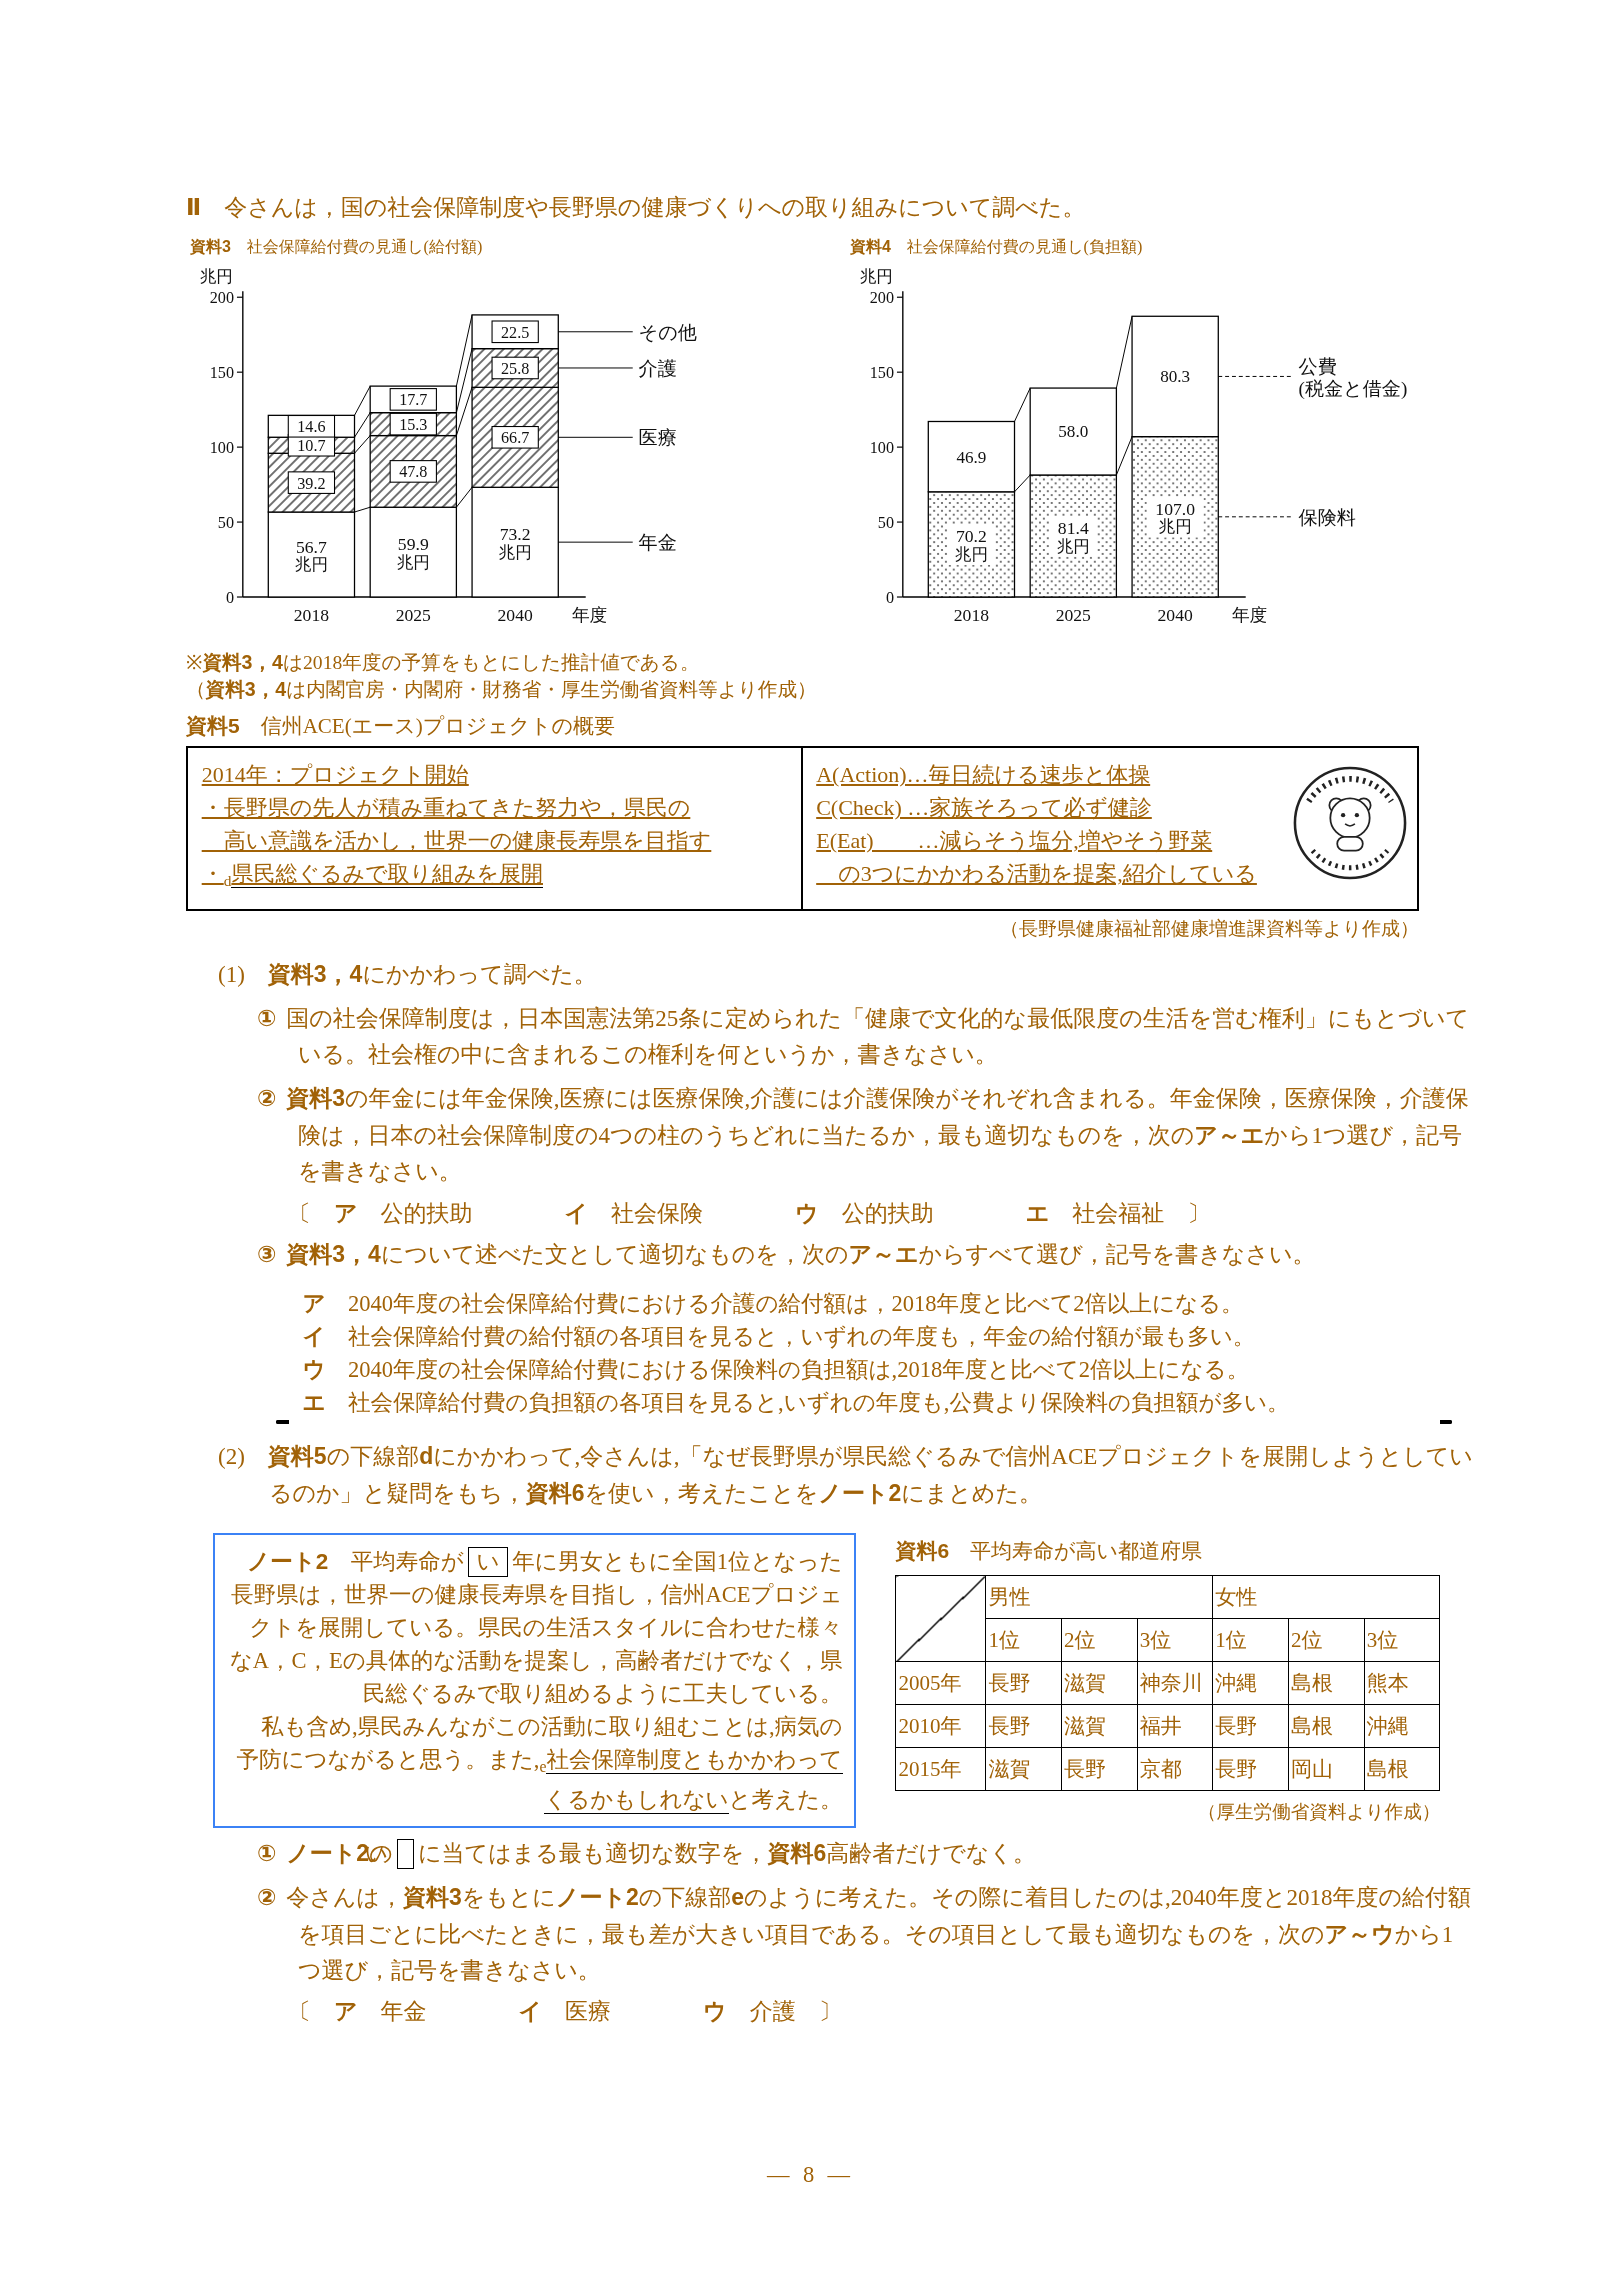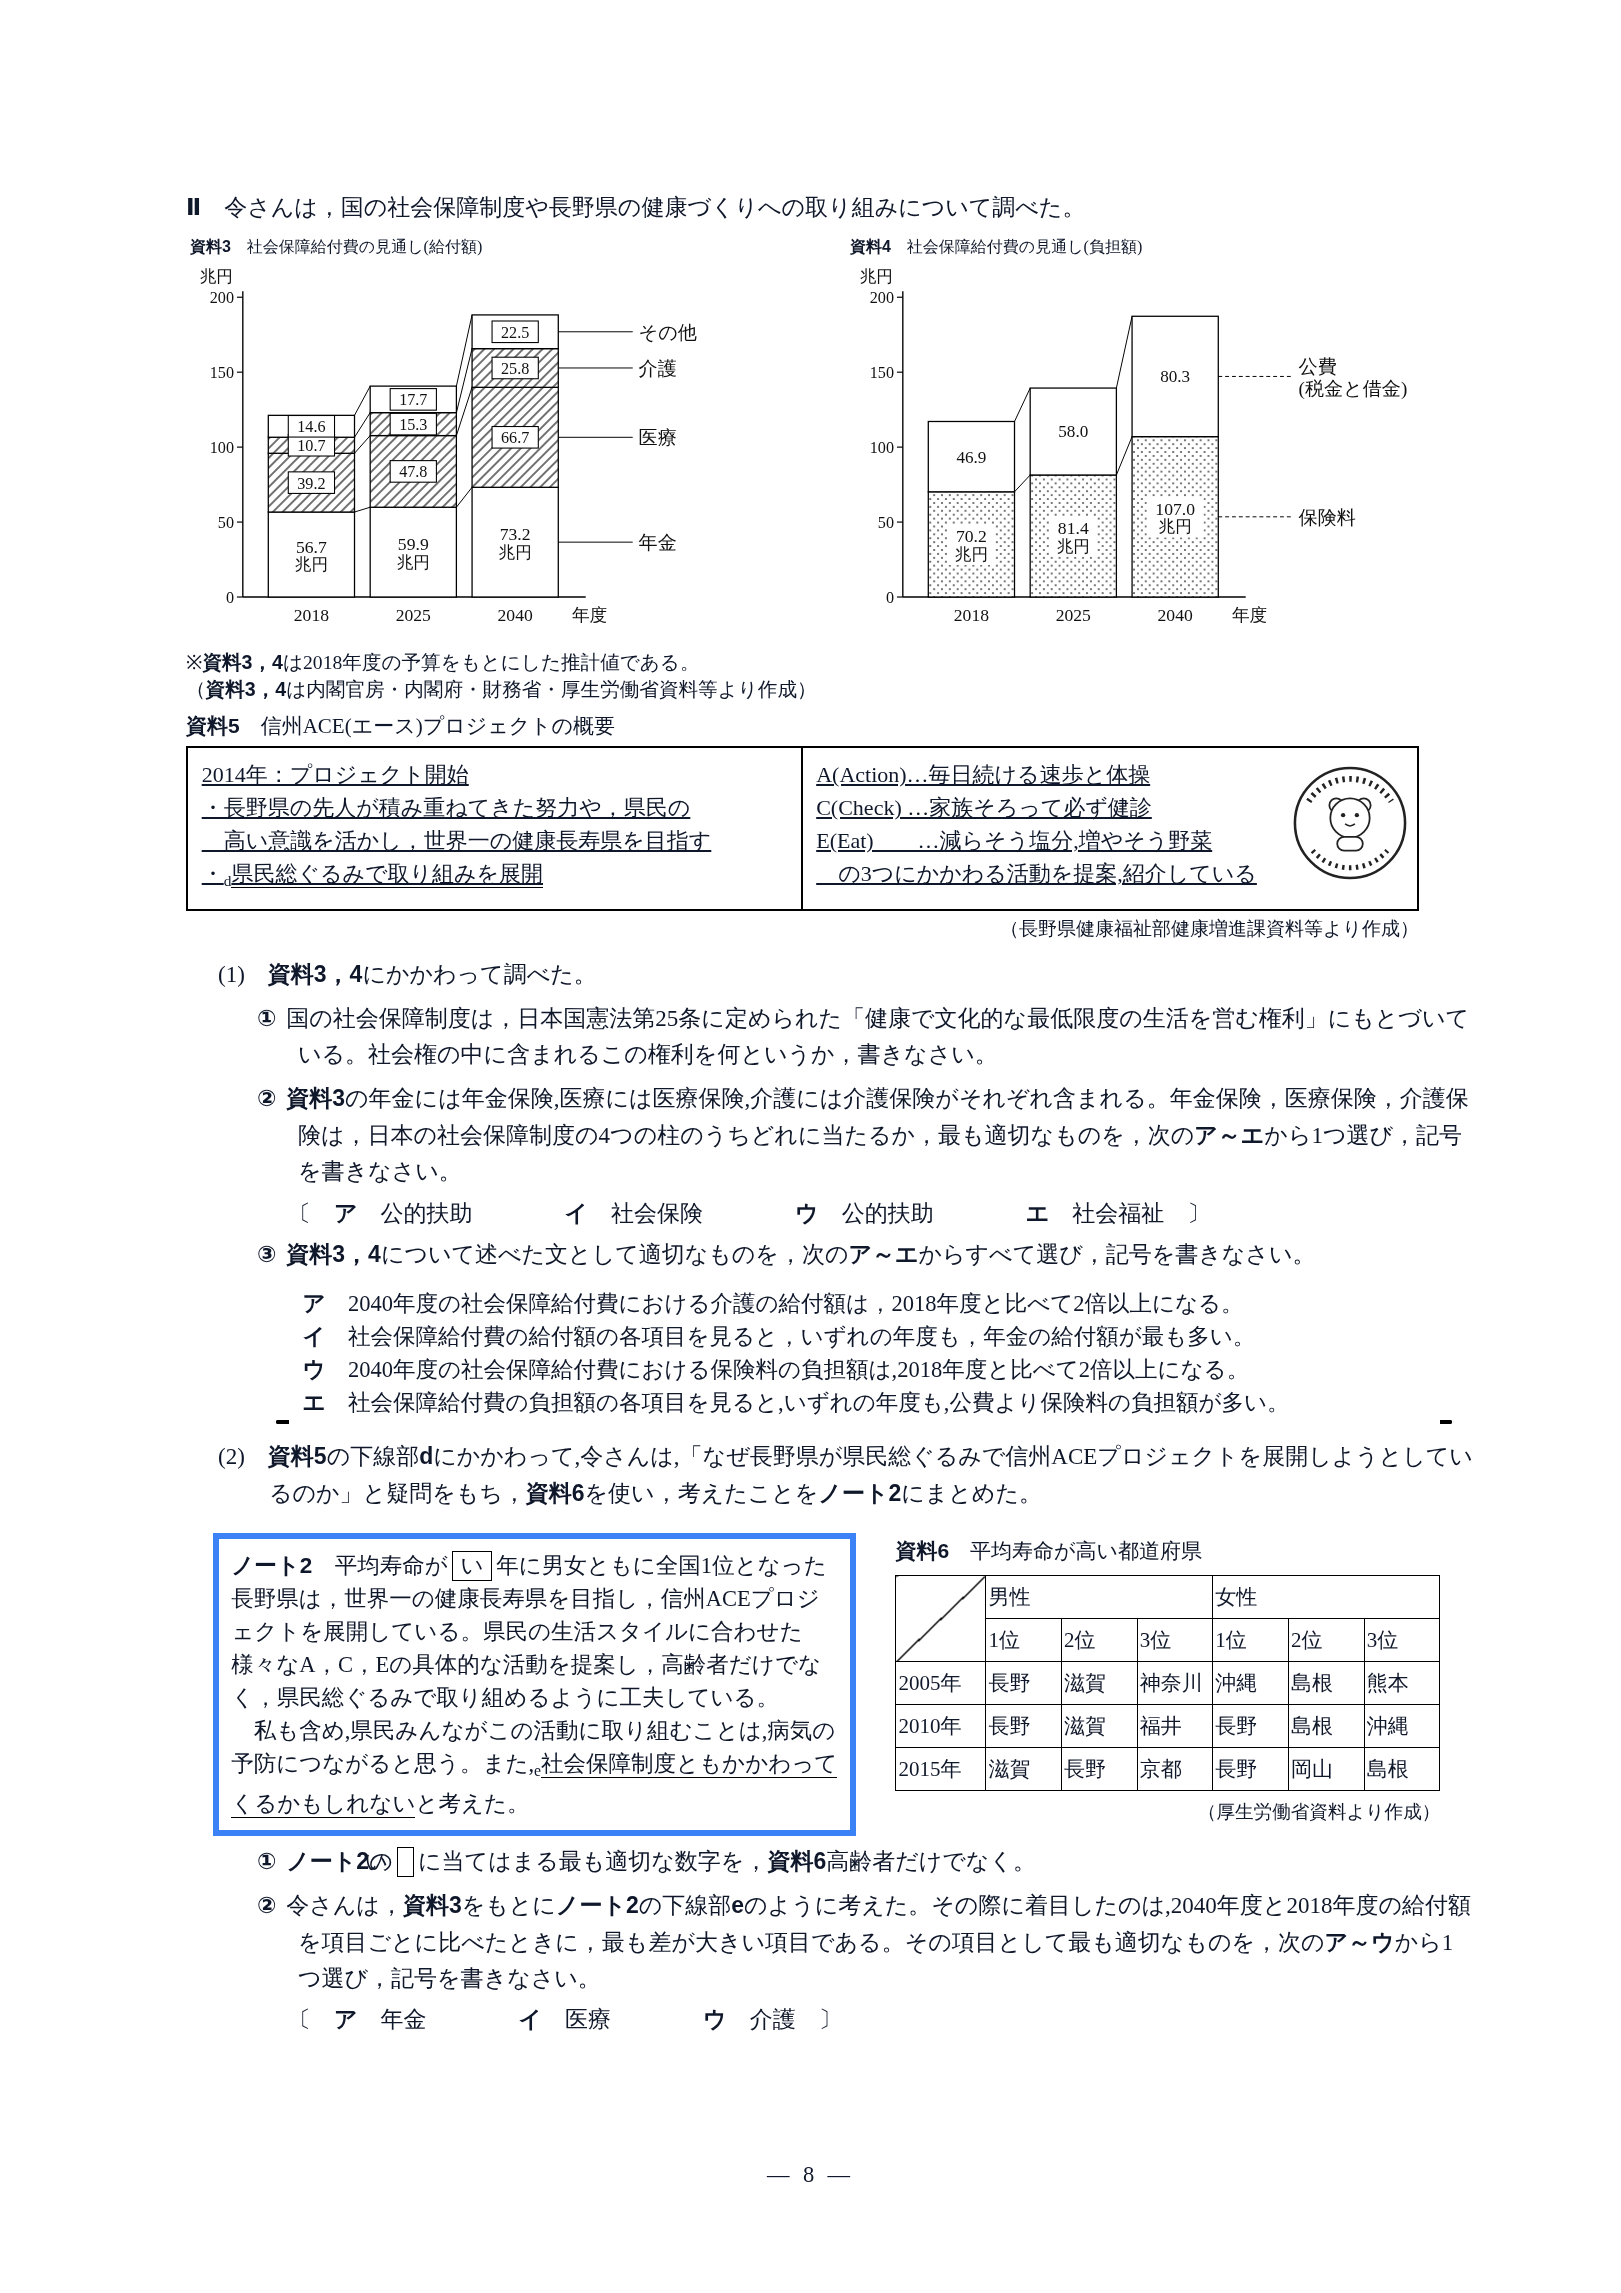--- a/index.html
+++ b/index.html
@@ -1,19 +1,19 @@
 <!DOCTYPE html>
 <html><head>
 <meta charset="utf-8">
 <style>
   *{margin:0;padding:0;box-sizing:border-box;}
   html,body{background:#ffffff;}
   .page{
     width:1621px;height:2294px;background:#fff;position:relative;
-    padding:192px 147px 4px 186px;color:#0f172a;
+    padding:192px 147px 4px 186px;color:#a16207;
     font-family:"Liberation Serif","DejaVu Serif",serif;
   }
   .b{font-family:"Liberation Sans","DejaVu Sans",sans-serif;font-weight:bold;}
   .u{border-bottom:1.8px solid #000;padding-bottom:1px;}
   .subm{font-size:0.7em;vertical-align:-0.3em;}
   .boxed{display:inline-block;border:1.7px solid #000;padding:0 7.8px;margin:0 3.9px;line-height:1.25;}
   .heading{font-size:23px;}
   .charts-row{display:flex;gap:33px;margin-top:13.7px;}
   .chart-block{width:627px;}
   .chart-title{font-size:16px;margin-left:3.9px;}
@@ -30,21 +30,21 @@
   .item{margin-left:71px;padding-left:41px;text-indent:-41px;font-size:23px;line-height:36px;margin-top:6.9px;}
   .inum{font-family:"Liberation Sans","DejaVu Sans",sans-serif;font-weight:bold;margin-right:9.8px;}
   .opt-line{margin-left:102px;margin-top:7.8px;font-size:23px;}
   .bracket-block{display:flex;margin-left:90px;margin-top:9.8px;align-items:flex-end;}
   .bk{width:12.7px;}
   .bk.l{border-left:2.2px solid #000;border-top:2.2px solid #000;border-bottom:2.2px solid #000;border-radius:7.8px 0 0 7.8px;}
   .bk.r{border-right:2.2px solid #000;border-top:2.2px solid #000;border-bottom:2.2px solid #000;border-radius:0 7.8px 7.8px 0;}
   .bracket-items{padding:4.9px 13.7px;width:1151px;}
   .bitem{font-size:22.5px;line-height:33px;}
   .note-row{display:flex;margin-top:21.6px;margin-left:27.4px;gap:39px;}
-  .note2{width:643px;border:6px solid #3b82f6;padding:9.8px 11.8px;font-size:22.5px;line-height:33px;}
+  .note2{width:643px;border:2px solid #3b82f6;padding:9.8px 11.8px;font-size:22.5px;line-height:33px;text-align:right;}
   .s6-col{width:554px;padding-top:3.9px;}
   .s6-title{font-size:21px;}
   .s6-table{border-collapse:collapse;margin-top:9.8px;width:545px;font-size:21px;text-align:left;table-layout:fixed;}
   .s6-table td{border:1.7px solid #000;padding:3.9px 2px;height:43px;}
   .s6-table td.diag{
     background:linear-gradient(to bottom right,transparent 49.4%,#000 49.4%,#000 50.6%,transparent 50.6%);
   }
   .s6-caption{text-align:right;font-size:18.6px;margin-top:7.8px;width:545px;}
   .page-num{position:absolute;left:0;right:0;bottom:106px;text-align:center;font-size:22.5px;letter-spacing:3.9px;}
 </style>

